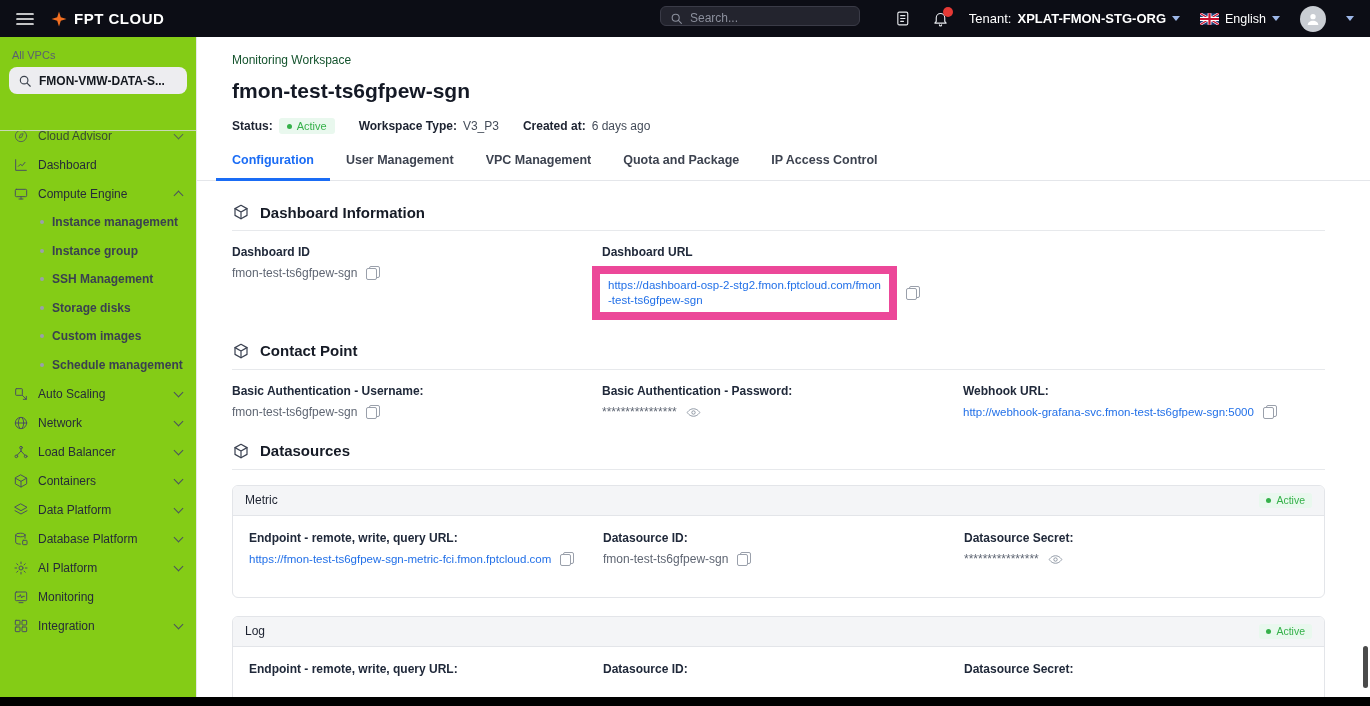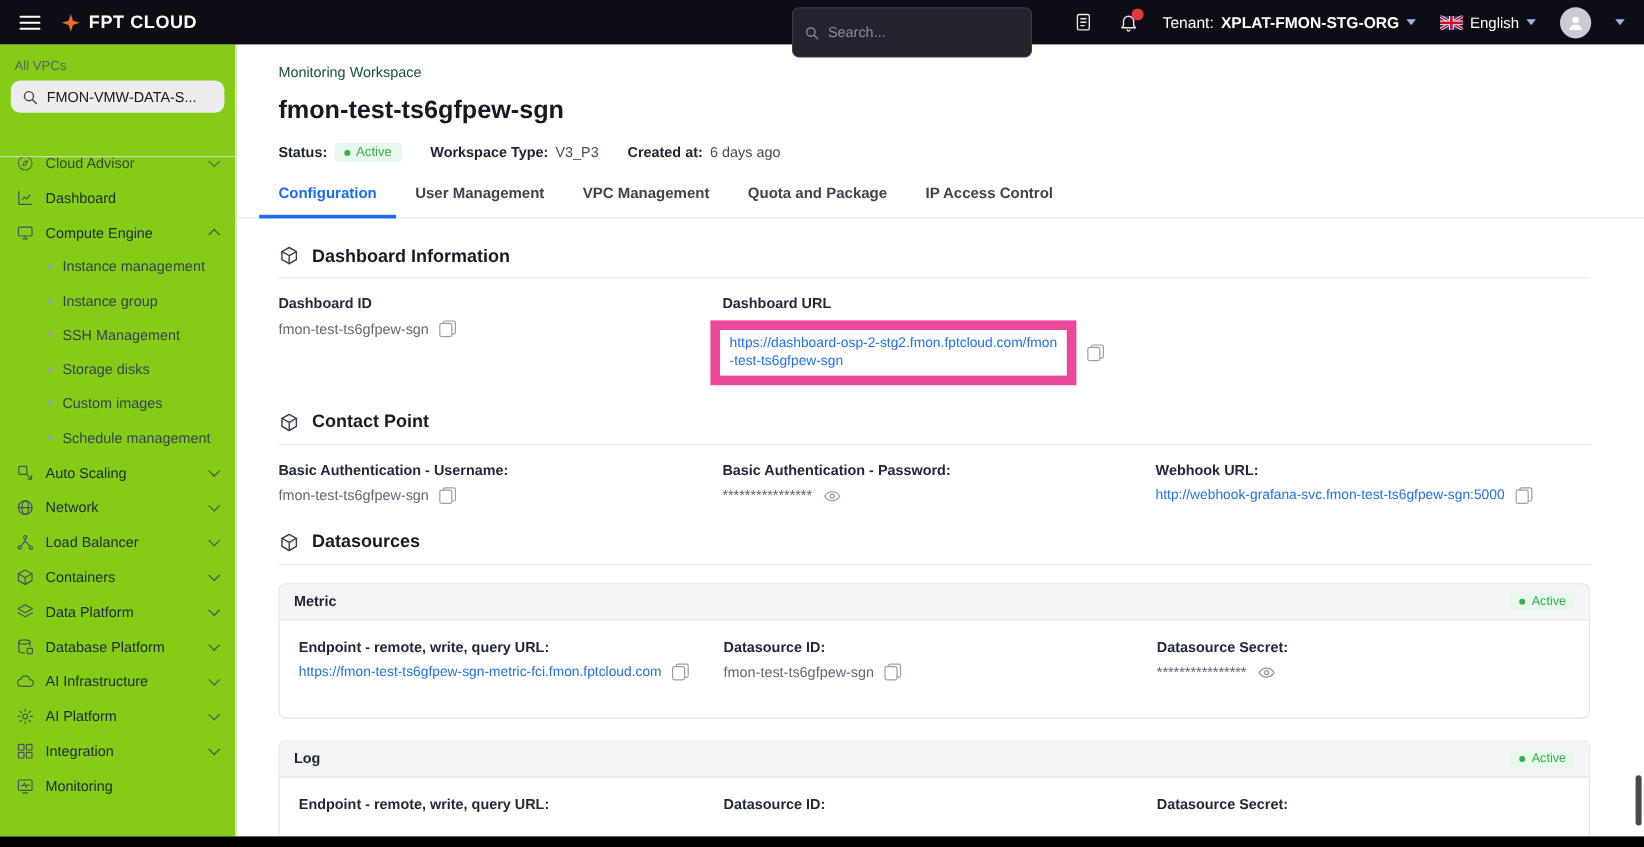--- a/index.html
+++ b/index.html
@@ -6,59 +6,59 @@
   html, body { width: 1370px; height: 706px; overflow: hidden; }
   body { font-family: "Liberation Sans", sans-serif; background: #fff; position: relative; }
   svg { display: block; }
 
   
   .topbar { position: absolute; top: 0; left: 0; width: 1370px; height: 37px; background: #0c0d15;
             display: flex; align-items: center; padding: 0 16px; color: #fff; z-index: 10; }
   .tb-menu { margin-right: 16px; cursor: pointer; }
   .tb-logo { display: flex; align-items: center; gap: 6px; cursor: pointer; }
   .logo-text { font-size: 15px; font-weight: bold; letter-spacing: .5px; color: #fff; }
-  .tb-search { position: absolute; left: 660px; top: 6px; width: 200px; height: 42px; background: #23242e;
-               border: 1px solid #3a3b47; border-radius: 6px; display: flex; align-items: center; gap: 7px;
+  .tb-search { position: absolute; left: 660px; top: 6px; width: 200px; height: 20px; background: #23242e;
+               border: 1px solid #3a3b47; border-radius: 6px; display: flex; align-items: flex-end; gap: 7px;
                padding: 0 9px; cursor: text; }
   .tb-search-ph { font-size: 12px; color: #8b8f9c; }
   .tb-right { margin-left: auto; display: flex; align-items: center; gap: 20px; }
   .tb-ic { position: relative; cursor: pointer; }
   .nbadge { position: absolute; top: -3px; right: -4px; width: 10px; height: 10px; border-radius: 50%;
             background: #e53935; }
   .tb-tenant { display: flex; align-items: center; gap: 6px; font-size: 13px; cursor: pointer; white-space: nowrap; }
   .tb-tenant b { font-weight: bold; }
   .caret { width: 0; height: 0; border-left: 4px solid transparent; border-right: 4px solid transparent;
            border-top: 5px solid #9db7e8; display: inline-block; }
   .tb-lang { display: flex; align-items: center; gap: 6px; font-size: 12.5px; cursor: pointer; }
   .tb-avatar { width: 26px; height: 26px; border-radius: 50%; background: #c9cdd3; display: flex;
                align-items: center; justify-content: center; cursor: pointer; overflow: hidden; }
 
   
   .sidebar { position: absolute; left: 0; top: 37px; width: 197px; bottom: 9px; background: #84cc16;
              border-right: 1px solid #e6e7ea; overflow: hidden; z-index: 3; }
   .vpc-label { font-size: 11px; color: #5a6270; padding: 12px 12px 6px; }
   .vpc-search { margin: 0 9px; height: 27px; background: #ededf0; border-radius: 8px; display: flex;
                 align-items: center; gap: 7px; padding: 0 9px; position: relative; z-index: 2; cursor: text; }
-  .vpc-search-text { font-size: 12px; font-weight: normal; color: #14181f; white-space: nowrap; overflow: hidden; }
+  .vpc-search-text { font-size: 12px; font-weight: bold; color: #14181f; white-space: nowrap; overflow: hidden; }
   .s-list { margin-top: 3px; }
   .s-item { height: 29px; display: flex; align-items: center; gap: 9px; padding: 0 14px 0 13px; cursor: pointer; }
   .s-item.first { position: relative; opacity: .8; margin-top: 27px; }
   .s-item.first::after { content: ""; position: absolute; left: 0; right: 0; top: 9px; height: 1px; background: #d9dbdf; }
   .s-label { font-size: 12px; color: #262c38; white-space: nowrap; }
   .s-icon { width: 16px; height: 16px; flex: 0 0 auto; }
   .s-icon svg { width: 16px; height: 16px; stroke: #4a5160; fill: none; stroke-width: 1.5;
                 stroke-linecap: round; stroke-linejoin: round; }
   .chev { width: 7px; height: 7px; border-right: 1.5px solid #4a5160; border-bottom: 1.5px solid #4a5160;
           display: inline-block; flex: 0 0 auto; }
   .chev.down { transform: rotate(45deg); margin-top: -3px; }
   .chev.up { transform: rotate(-135deg); margin-top: 3px; }
   .s-item .chev { margin-left: auto; }
   .s-subitem { height: 28.5px; display: flex; align-items: center; gap: 8px; padding-left: 40px; cursor: pointer; }
   .bdot { width: 4px; height: 4px; border-radius: 50%; background: #9aa0ab; flex: 0 0 auto; }
-  .s-sublabel { font-size: 12px; color: #3a4150; white-space: nowrap; }
+  .s-sublabel { font-size: 12px; color: #3a4150; white-space: nowrap; font-weight: bold; }
 
   
   .content { position: absolute; left: 197px; top: 37px; right: 0; bottom: 9px; background: #fff;
              overflow: hidden; padding: 0 45px 0 35px; }
   .breadcrumb { display: inline-block; margin-top: 16px; font-size: 12px; color: #14532d; cursor: pointer;
                 text-decoration: none; }
   .page-title { margin-top: 11px; font-size: 21px; font-weight: bold; color: #141925; }
   .meta-row { display: flex; align-items: center; margin-top: 15px; font-size: 12px; }
   .meta-group { display: flex; align-items: center; gap: 6px; margin-right: 24px; }
   .meta-label { font-weight: bold; color: #1c2230; }
@@ -92,21 +92,21 @@
                   border: 1.3px solid #9aa0ab; border-radius: 2px; }
   .copy::after { content: ""; position: absolute; left: 0; bottom: 0; width: 9px; height: 10px;
                  border: 1.3px solid #9aa0ab; border-radius: 2px; background: #fff; }
   .eye { flex: 0 0 auto; cursor: pointer; }
   .eye svg { width: 15px; height: 15px; stroke: #8a93a0; fill: none; stroke-width: 1.5; }
 
   .ds-card { border: 1px solid #e3e5e9; border-radius: 6px; margin-top: 15px; overflow: hidden; }
   .ds-card.log { margin-top: 18px; }
   .ds-head { background: #f4f5f7; border-bottom: 1px solid #e3e5e9; height: 30px; display: flex;
              align-items: center; padding: 0 12px; }
-  .ds-name { font-size: 12px; font-weight: bold; color: #1c2230; }
+  .ds-name { font-size: 12px; font-weight: normal; color: #1c2230; }
   .ds-head .badge { margin-left: auto; font-size: 10.5px; padding: 1.5px 7px; }
   .ds-body { padding: 15px 16px 30px; }
   .ds-body .fgrid { margin-top: 0; grid-template-columns: 354px 361px 1fr; }
   .ds-body.cut { padding-bottom: 80px; }
 
   .bottom-bar { position: absolute; left: 0; bottom: 0; width: 1370px; height: 9px; background: #000; z-index: 20; }
   .scroll-thumb { position: absolute; right: 2px; bottom: 18px; width: 5px; height: 42px; background: #4a4a4a;
                   border-radius: 3px; z-index: 15; cursor: grab; }
 </style>
 </head>
@@ -308,63 +308,54 @@
         <svg viewBox="0 0 24 24">
             <ellipse cx="11" cy="6" rx="7" ry="2.7"></ellipse>
             <path d="M4 6v11c0 1.5 3.1 2.7 7 2.7M18 6v5"></path>
             <rect x="14.5" y="14" width="6.5" height="6.5" rx="1"></rect>
           </svg>
       </span>
       <span class="s-label">Database Platform</span>
       <span class="chev down"></span>
     </div>
 
-    <div class="s-item">
-      <span class="s-icon">
-        <svg viewBox="0 0 24 24">
-            <path d="M7 18a4.5 4.5 0 01-.6-8.96A6 6 0 0118 9.5 4 4 0 0117.5 18z"></path>
-          </svg>
-      </span>
-      <span class="s-label">AI Infrastructure</span>
-      <span class="chev down"></span>
-    </div>
 
     <div class="s-item">
       <span class="s-icon">
         <svg viewBox="0 0 24 24">
             <circle cx="12" cy="12" r="3"></circle>
             <path d="M12 3v2.5M12 18.5V21M3 12h2.5M18.5 12H21M5.6 5.6l1.8 1.8M16.6 16.6l1.8 1.8M18.4 5.6l-1.8 1.8M7.4 16.6l-1.8 1.8"></path>
           </svg>
       </span>
       <span class="s-label">AI Platform</span>
       <span class="chev down"></span>
+    </div>
+
+    <div class="s-item">
+      <span class="s-icon">
+        <svg viewBox="0 0 24 24">
+            <rect x="3.5" y="4.5" width="17" height="13" rx="1.5"></rect>
+            <path d="M7 11.5h2.5l1.5-3 2 5 1.5-2.5H17"></path>
+            <path d="M9 20.5h6"></path>
+          </svg>
+      </span>
+      <span class="s-label">Monitoring</span>
     </div>
 
     <div class="s-item">
       <span class="s-icon">
         <svg viewBox="0 0 24 24">
             <rect x="3.5" y="3.5" width="7" height="7" rx="1"></rect>
             <rect x="13.5" y="3.5" width="7" height="7" rx="1"></rect>
             <rect x="3.5" y="13.5" width="7" height="7" rx="1"></rect>
             <rect x="13.5" y="13.5" width="7" height="7" rx="1"></rect>
           </svg>
       </span>
       <span class="s-label">Integration</span>
       <span class="chev down"></span>
-    </div>
-
-    <div class="s-item">
-      <span class="s-icon">
-        <svg viewBox="0 0 24 24">
-            <rect x="3.5" y="4.5" width="17" height="13" rx="1.5"></rect>
-            <path d="M7 11.5h2.5l1.5-3 2 5 1.5-2.5H17"></path>
-            <path d="M9 20.5h6"></path>
-          </svg>
-      </span>
-      <span class="s-label">Monitoring</span>
     </div>
 
   </nav>
 </aside>
 
 <main class="content">
 
   <a class="breadcrumb">Monitoring Workspace</a>
   <h1 class="page-title">fmon-test-ts6gfpew-sgn</h1>
 

